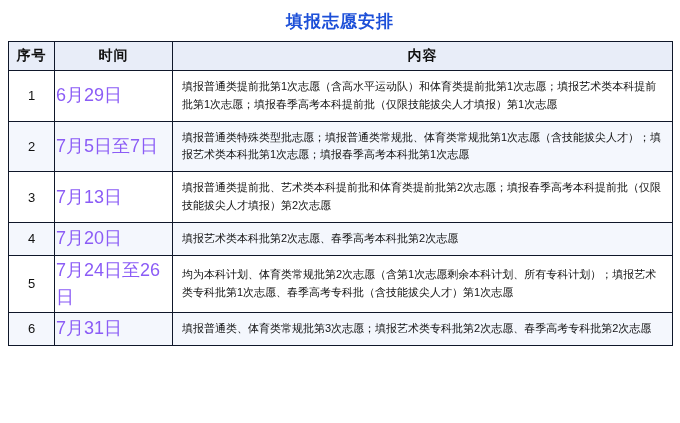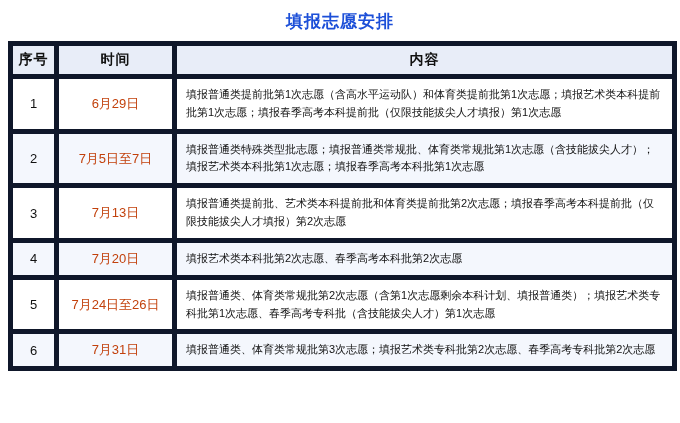--- a/index.html
+++ b/index.html
@@ -31,21 +31,21 @@
     padding: 4px 0 8px 0;
   }
   table.schedule {
     width: 664px;
     border-collapse: collapse;
     table-layout: fixed;
     border: 1px solid #8aa0cf;
   }
   table.schedule th,
   table.schedule td {
-    border: 5px solid #0f172a;
+    border: 1px solid #0f172a;
     vertical-align: middle;
   }
   table.schedule thead th {
     background: #e8edf8;
     font-size: 14px;
     font-weight: bold;
     color: #111111;
     height: 26px;
     text-align: center;
     letter-spacing: 1px;
@@ -53,23 +53,23 @@
   col.c-no { width: 46px; }
   col.c-time { width: 118px; }
   col.c-content { width: 500px; }
 
   td.cell-no {
     text-align: center;
     font-size: 13px;
     color: #111111;
   }
   td.cell-time {
-    text-align: center;
-    font-size: 13px;
-    color: #c2410c;
+    text-align: left;
+    font-size: 18px;
+    color: #8b5cf6;
     line-height: 1.5;
   }
   td.cell-content {
     text-align: left;
     font-size: 11px;
     color: #111111;
     line-height: 1.62;
     padding: 7px 8px 7px 9px;
     word-break: break-all;
   }
@@ -117,21 +117,21 @@
         <td class="cell-content">填报普通类提前批、艺术类本科提前批和体育类提前批第2次志愿；填报春季高考本科提前批（仅限技能拔尖人才填报）第2次志愿</td>
       </tr>
       <tr class="row-alt">
         <td class="cell-no">4</td>
         <td class="cell-time">7月20日</td>
         <td class="cell-content">填报艺术类本科批第2次志愿、春季高考本科批第2次志愿</td>
       </tr>
       <tr class="row-plain">
         <td class="cell-no">5</td>
         <td class="cell-time">7月24日至26日</td>
-        <td class="cell-content">填报普通类、体育类常规批第2次志愿（含第1次志愿剩余本科计划、填报普通类）；填报艺术类专科批第1次志愿、春季高考专科批（含技能拔尖人才）第1次志愿</td>
+        <td class="cell-content">均为本科计划、体育类常规批第2次志愿（含第1次志愿剩余本科计划、所有专科计划）；填报艺术类专科批第1次志愿、春季高考专科批（含技能拔尖人才）第1次志愿</td>
       </tr>
       <tr class="row-alt">
         <td class="cell-no">6</td>
         <td class="cell-time">7月31日</td>
         <td class="cell-content">填报普通类、体育类常规批第3次志愿；填报艺术类专科批第2次志愿、春季高考专科批第2次志愿</td>
       </tr>
     </tbody>
   </table>
 
 </div>

